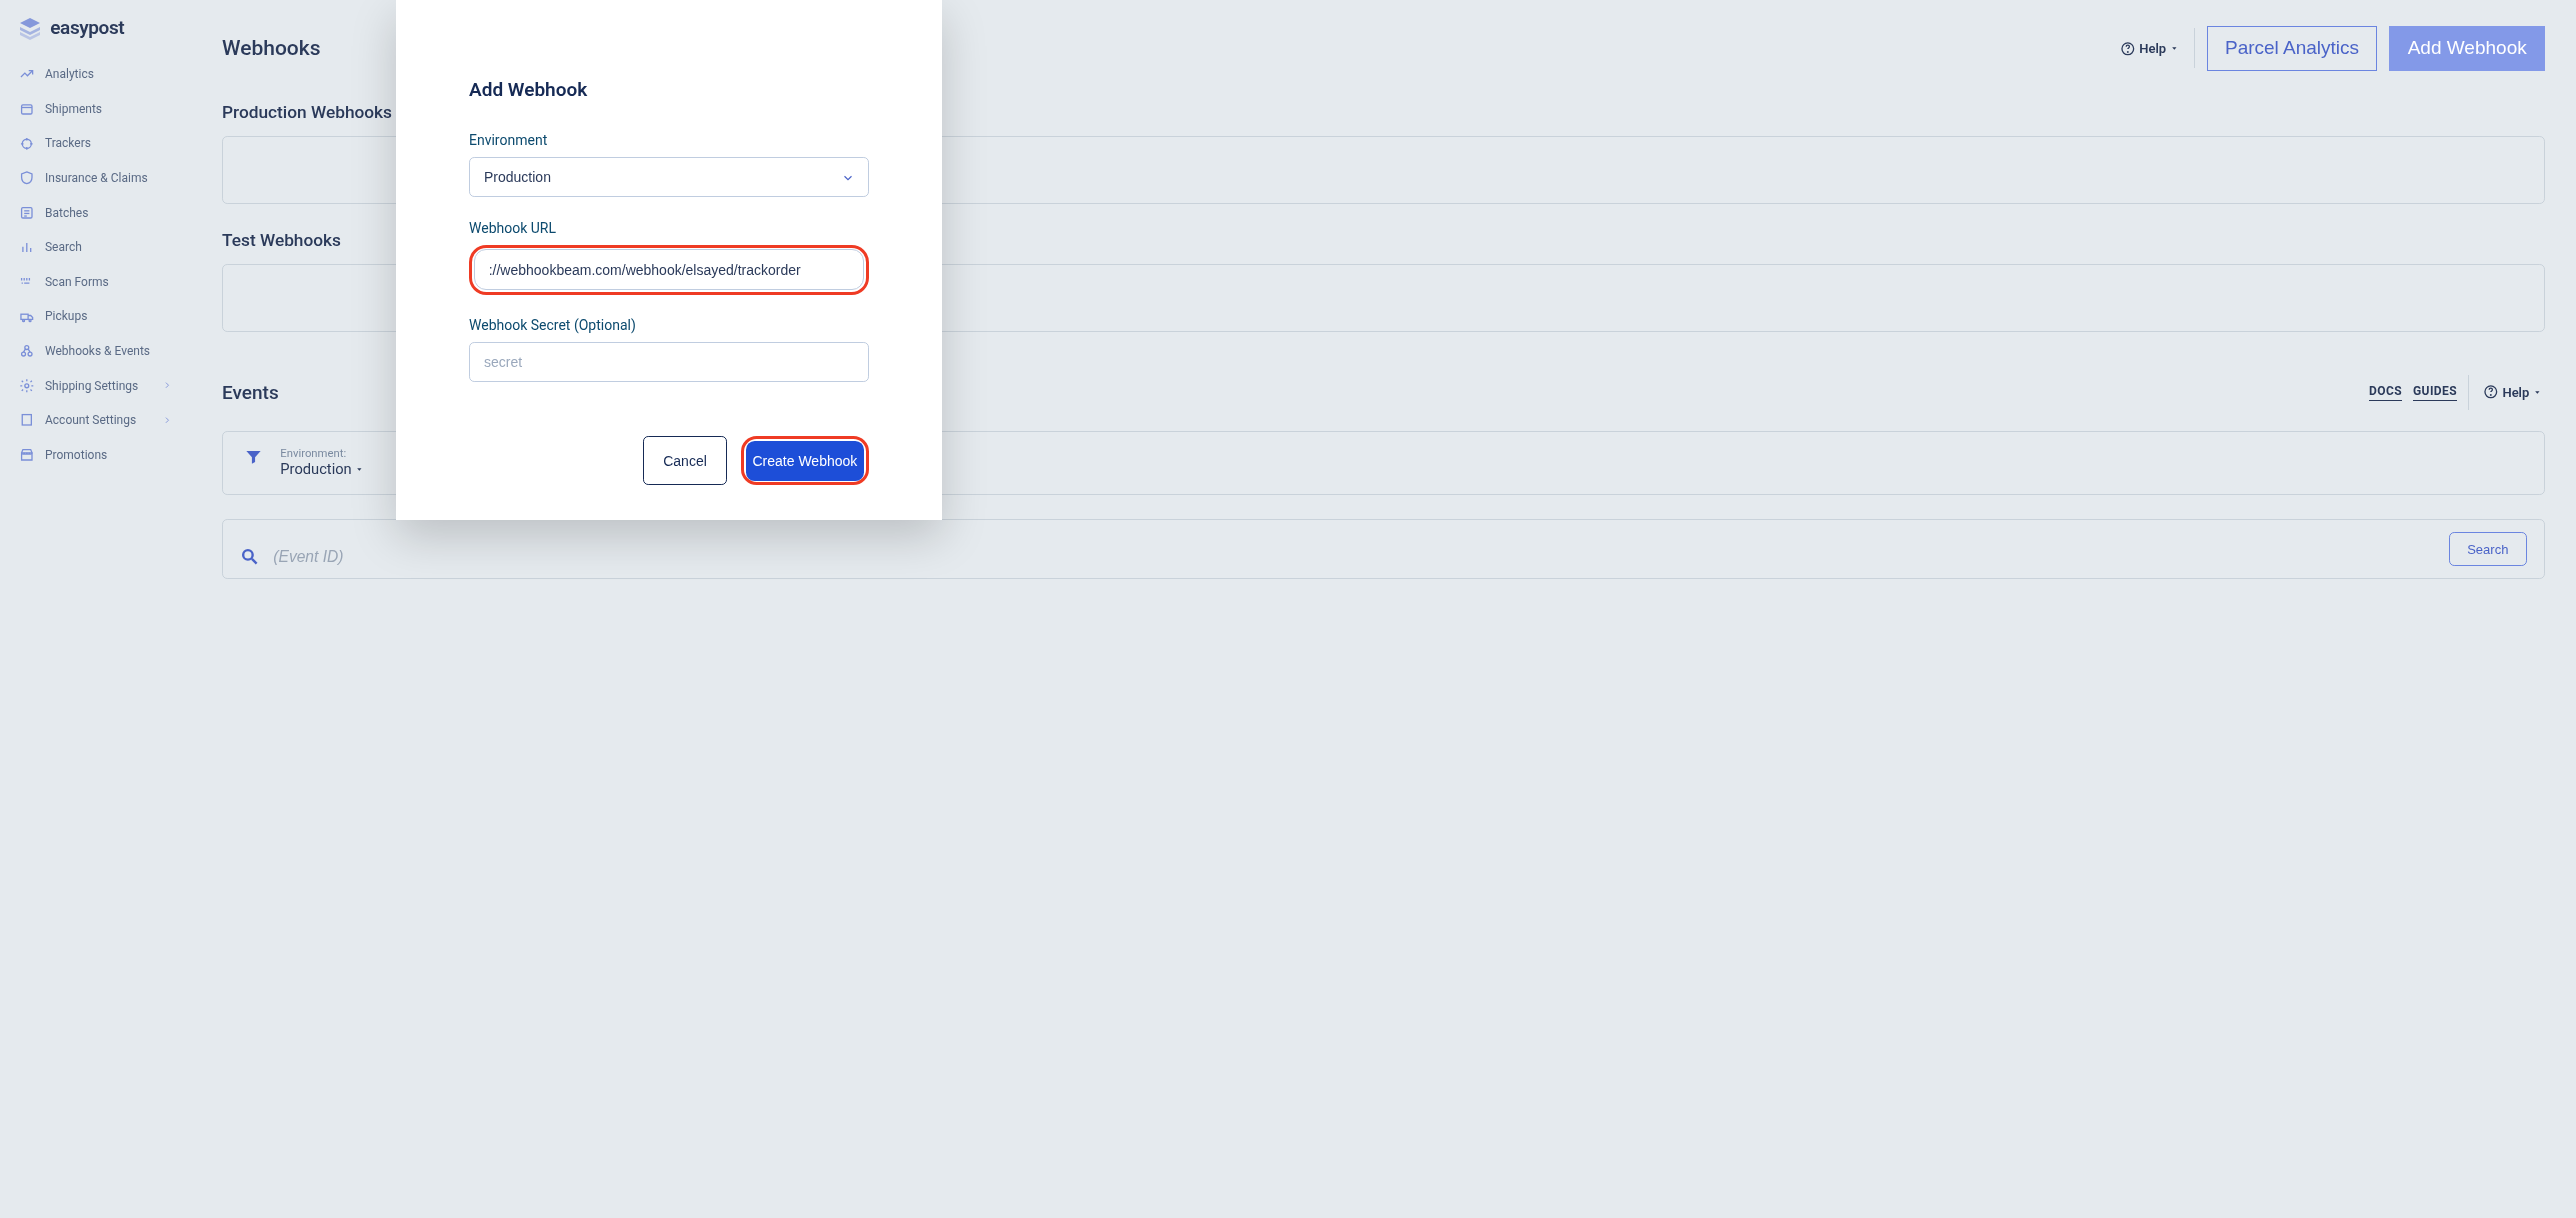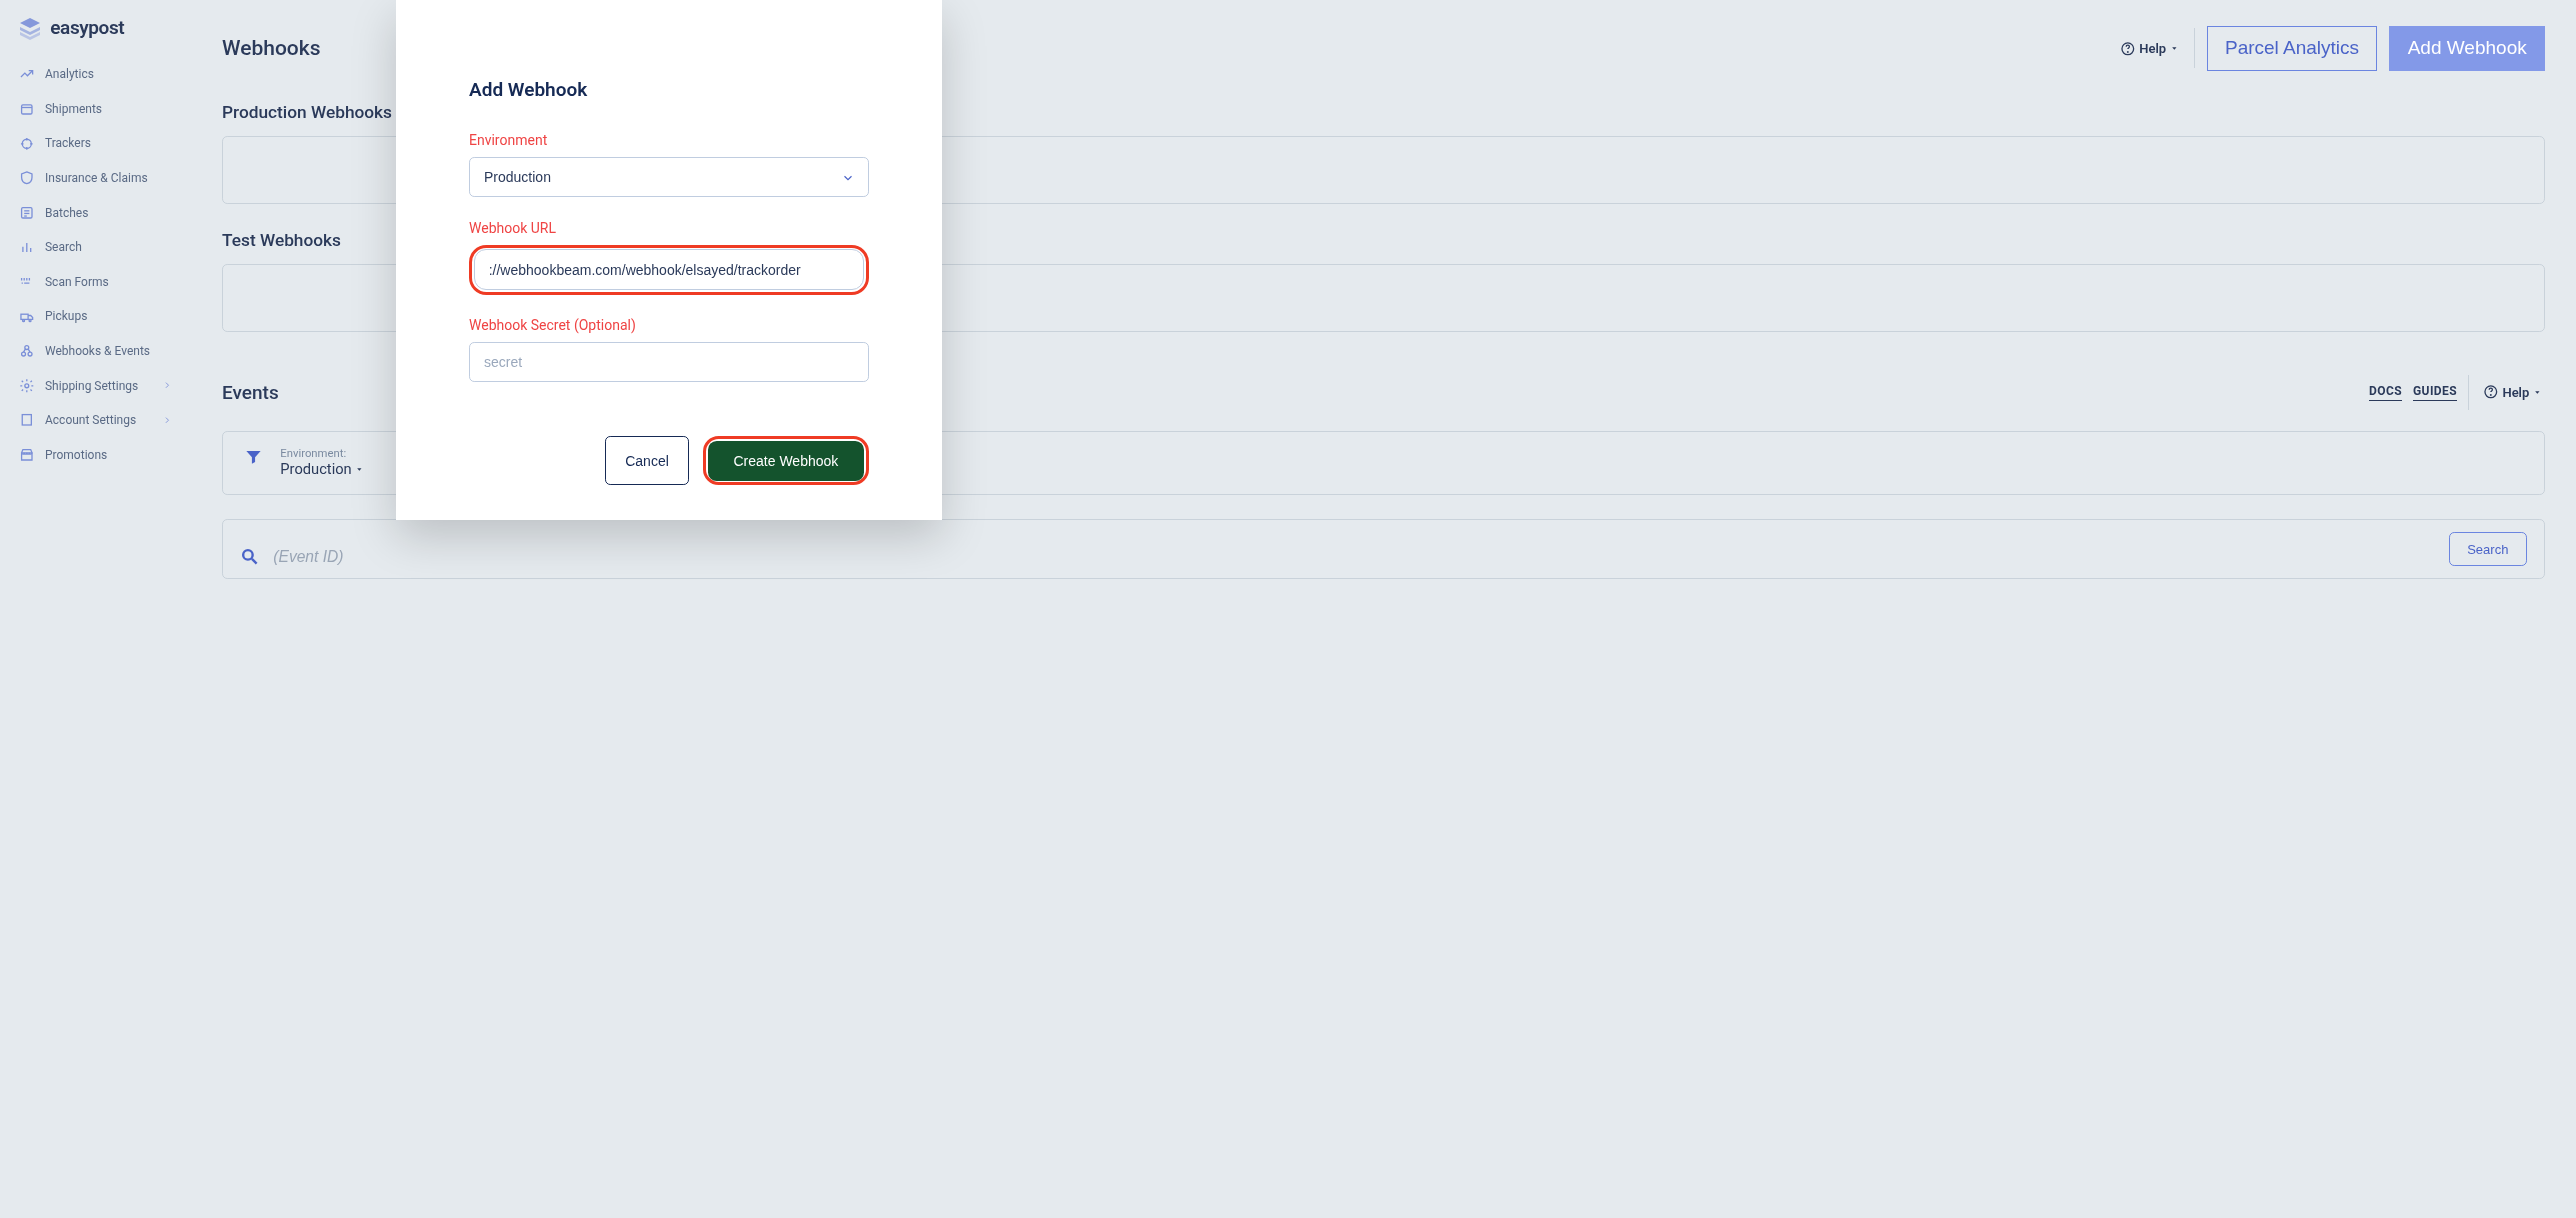--- a/index.html
+++ b/index.html
@@ -209,21 +209,21 @@
     padding: 78px 73px 35px 73px;
   }
   .modal h3 {
     font-size: 19px;
     font-weight: 600;
     color: #162a55;
     margin-bottom: 31px;
   }
   .form-label {
     font-size: 14px;
-    color: #ef4444;
+    color: #0c4a6e;
     margin-bottom: 8.7px;
     display: block;
   }
   .form-select, .form-input {
     width: 100%;
     border: 0.9px solid #c0cde0;
     border-radius: 5.2px;
     padding: 11.3px 14px;
     font-size: 14px;
     color: #2b3a5a;
@@ -266,24 +266,24 @@
     border-radius: 5.2px;
     font-size: 14px;
     cursor: pointer;
   }
   .btn-create-wrap {
     border: 3.5px solid #ef3b24;
     border-radius: 15.6px;
     padding: 1.7px;
   }
   .btn-create {
-    background: #14532d;
+    background: #1d4ed8;
     color: #fff;
     border: none;
-    padding: 12px 26px;
+    padding: 12px 7px;
     border-radius: 8.7px;
     font-size: 14px;
     cursor: pointer;
   }
   .caret-sm { width: 8.7px; height: 8.7px; }
 </style>
 </head>
 <body>
 
 <div class="app">

